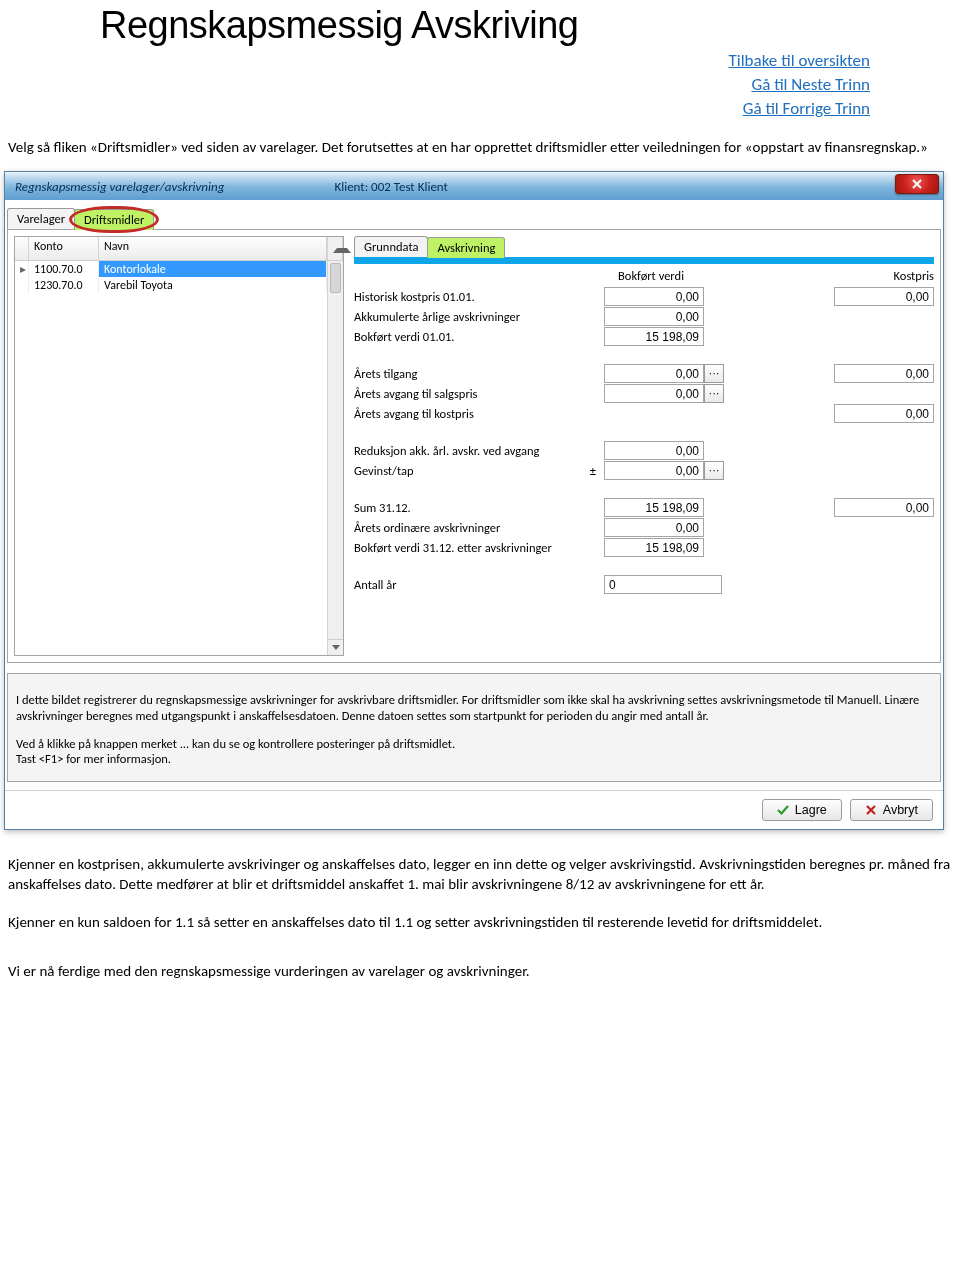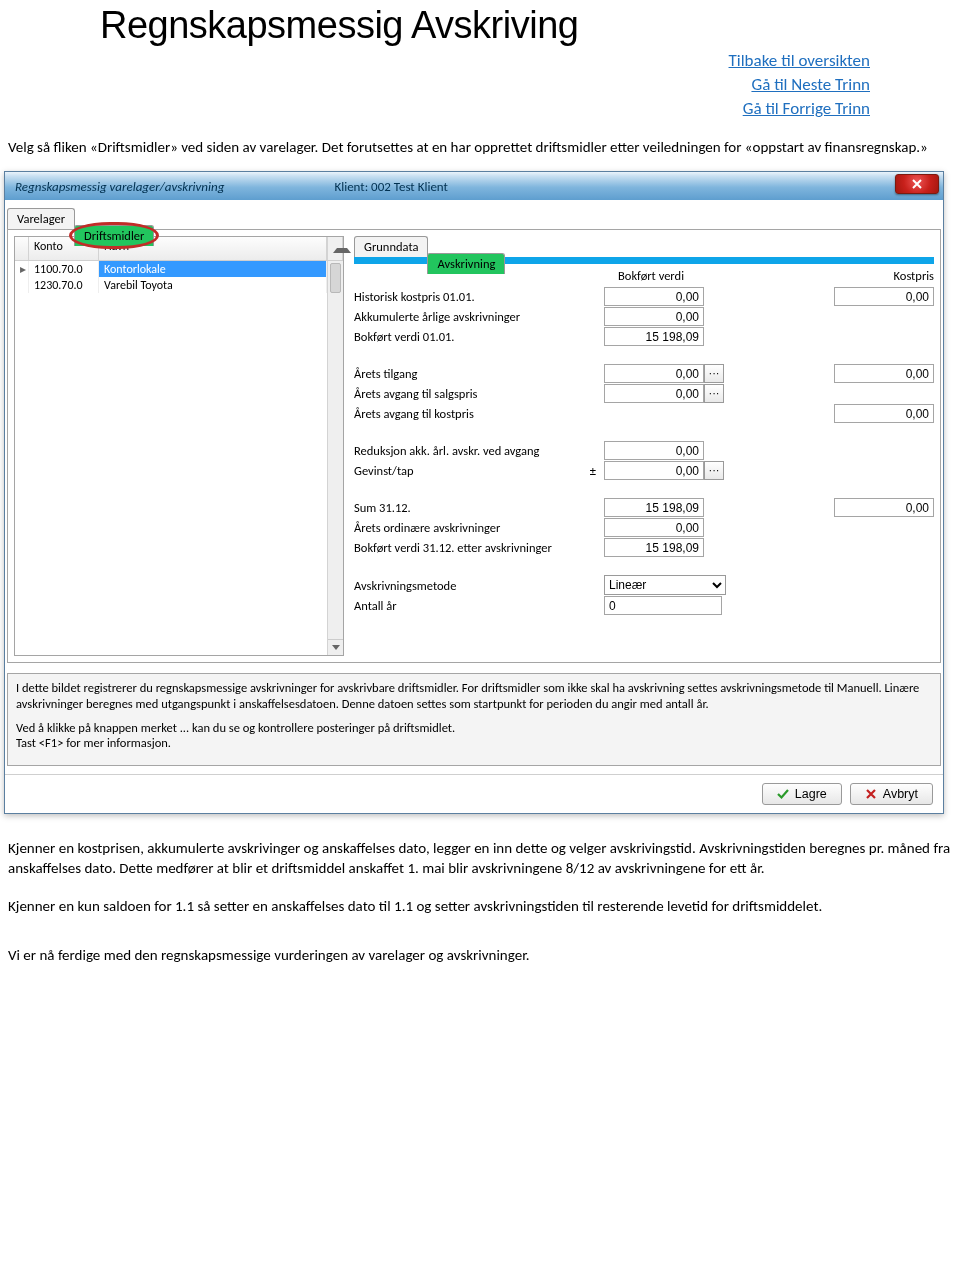--- a/index.html
+++ b/index.html
@@ -88,22 +88,22 @@
     border-bottom: none;
     border-radius: 3px 3px 0 0;
     padding: 2px 9px 3px 9px;
     font-size: 12.5px;
     background: #f3f3f3;
     cursor: pointer;
     margin-right: -1px;
     position: relative;
   }
   .tab.selected {
-    background: #22c55e;
-    top: 17px;
+    background: #bef264;
+    top: 1px;
     z-index: 2;
   }
   .red-oval {
     position: absolute;
     left: -6px; top: -4px; right: -6px; bottom: -3px;
     border: 3px solid #c22c28;
     border-radius: 50% / 55%;
     pointer-events: none;
   }
   .tab-panel {
@@ -209,21 +209,21 @@
   }
 
   
   .helpbox {
     border: 1px solid #a5a5a5;
     background: #f4f4f4;
     margin-top: 10px;
     padding: 6px 8px;
     font-size: 12.5px;
   }
-  .helpbox p { margin: 0 0 8px 0; line-height: 1.25; }
+  .helpbox p { margin: 12px 0 8px 0; line-height: 1.25; }
 
   
   .dlg-footer {
     display: flex;
     justify-content: flex-end;
     gap: 8px;
     padding: 8px 10px;
     border-top: 1px solid #cfcfcf;
   }
   .win-btn {
@@ -390,26 +390,20 @@
                 <div class="flabel">Årets ordinære avskrivninger</div>
                 <input type="text" class="in-main" value="0,00" style="">
               </div>
               <div class="field-row">
                 <div class="flabel">Bokført verdi 31.12. etter avskrivninger</div>
                 <input type="text" class="in-main" value="15 198,09" style="">
               </div>
             </div>
 
             <div class="field-block" style="margin-top:18px;">
-              <div class="field-row">
-                <div class="flabel">Avskrivningsmetode</div>
-                <select class="combo">
-                  <option>Lineær</option>
-                </select>
-              </div>
               <div class="field-row">
                 <div class="flabel">Antall år</div>
                 <input type="text" class="in-main" style="width: 118px; text-align: left;" value="0">
               </div>
             </div>
 
           </div>
         </div>
       </div>
     </div>

